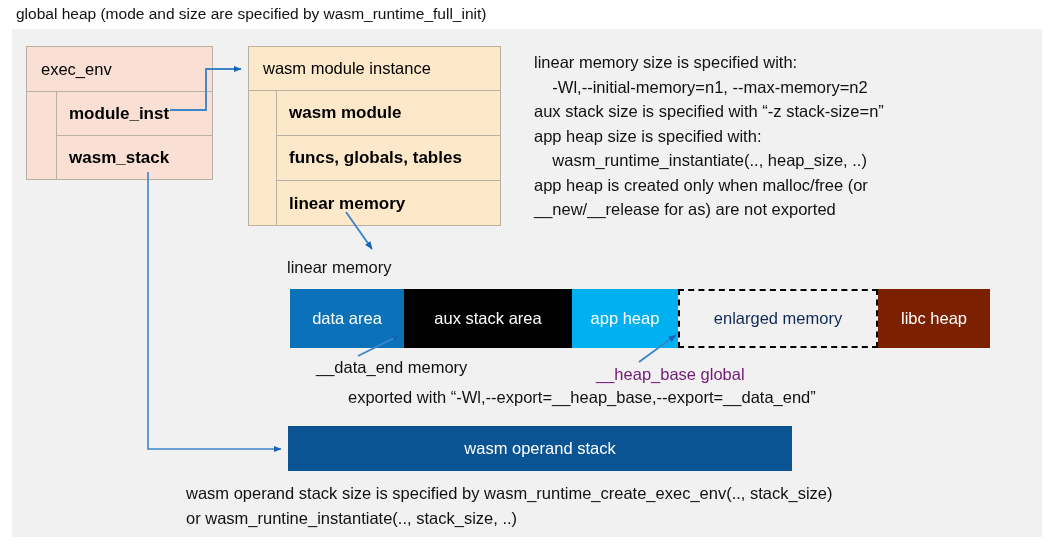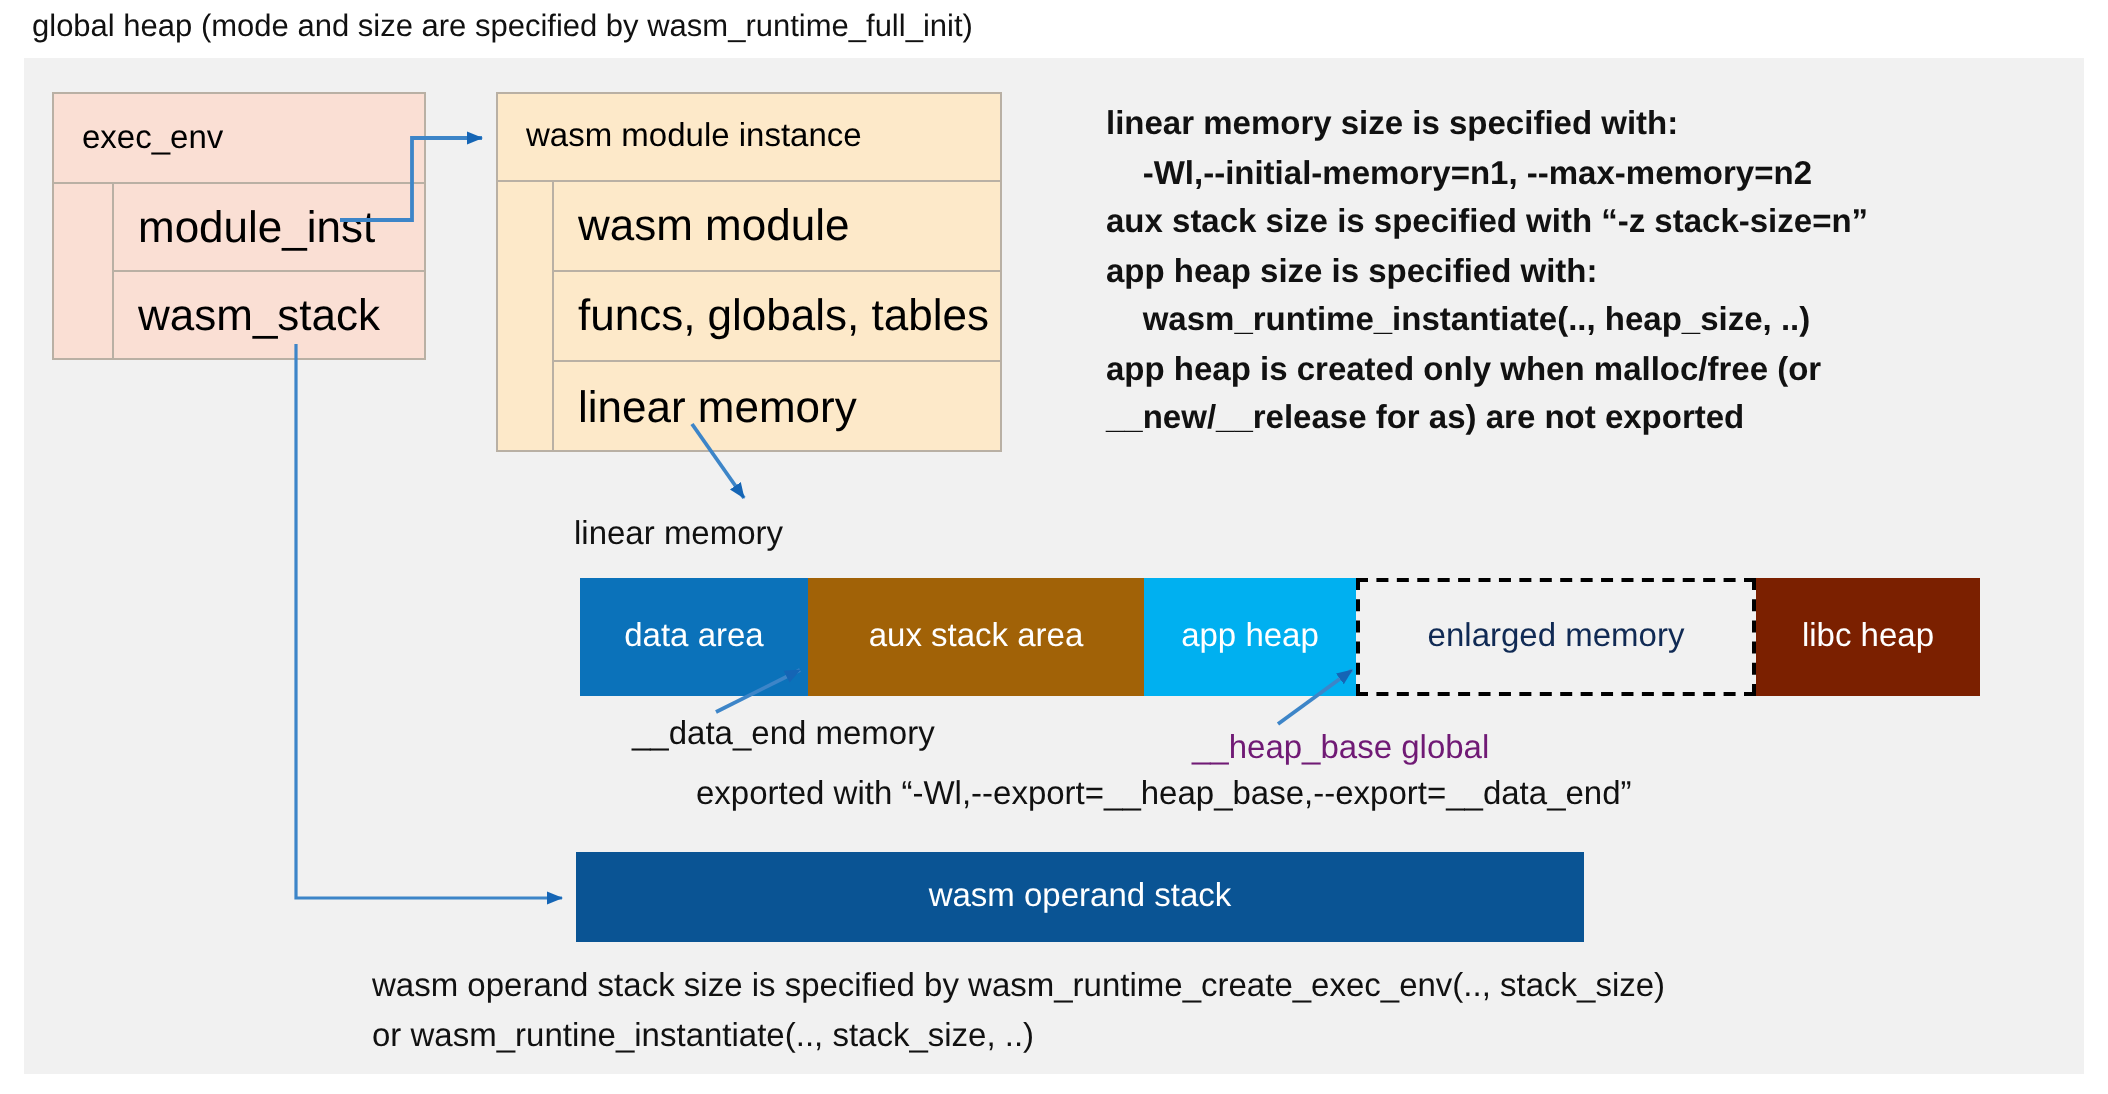--- a/index.html
+++ b/index.html
@@ -37,22 +37,23 @@
   .struct .gutter{
     box-sizing:border-box;
     border-right:1px solid #b9b0a4;
     flex:0 0 auto;
   }
   .struct .rowcol{flex:1 1 auto;display:flex;flex-direction:column;}
   .struct .row{
     box-sizing:border-box;
     display:flex;align-items:center;
     padding-left:12px;
-    font-size:22px;
+    font-size:17px;
     border-bottom:1px solid #b9b0a4;
+    font-weight:bold;
   }
   .struct .row:last-child{border-bottom:none;}
 
   
   #exec-env{left:26px;top:46px;width:187px;height:134px;background:#fadfd4;}
   #exec-env .hdr{height:45px;}
   #exec-env .rows{height:88px;}
   #exec-env .gutter{width:30px;}
   #exec-env .row{height:44px;}
 
@@ -63,21 +64,21 @@
   #module-instance .gutter{width:28px;}
   #module-instance .row{height:45px;}
 
   
   .note{
     position:absolute;
     font-size:16.5px;line-height:24.5px;
     white-space:pre;
     color:#111;
   }
-  #mem-note{left:553px;top:50px;font-weight:bold;}
+  #mem-note{left:534px;top:50px;}
 
   
   #linmem-label{position:absolute;left:287px;top:258px;font-size:16.5px;color:#111;}
   #linmem-bar{
     position:absolute;left:290px;top:289px;width:700px;height:59px;
     display:flex;
   }
   #linmem-bar .seg{
     box-sizing:border-box;
     display:flex;align-items:center;justify-content:center;
@@ -141,21 +142,21 @@
     -Wl,--initial-memory=n1, --max-memory=n2
 aux stack size is specified with “-z stack-size=n”
 app heap size is specified with:
     wasm_runtime_instantiate(.., heap_size, ..)
 app heap is created only when malloc/free (or
 __new/__release for as) are not exported</div>
 
   <div id="linmem-label">linear memory</div>
   <div id="linmem-bar">
     <div class="seg" style="width: 114px; flex: 0 0 114px; background: rgb(11, 114, 186);">data area</div>
-    <div class="seg" style="width: 168px; flex: 0 0 168px; background: #a16207;">aux stack area</div>
+    <div class="seg" style="width: 168px; flex: 0 0 168px; background: #000000;">aux stack area</div>
     <div class="seg" style="width: 106px; flex: 0 0 106px; background: rgb(0, 176, 240);">app heap</div>
     <div class="seg dashed" style="width: 200px; flex: 0 0 200px; background: rgb(241, 241, 241); color: rgb(16, 42, 84);">enlarged memory</div>
     <div class="seg" style="width: 112px; flex: 0 0 112px; background: rgb(123, 32, 0);">libc heap</div>
   </div>
 
   <div id="data-end-label">__data_end memory</div>
   <div id="heap-base-label">__heap_base global</div>
   <div id="export-note">exported with “-Wl,--export=__heap_base,--export=__data_end”</div>
 
   <div id="operand-stack" style="background: rgb(10, 84, 148);">wasm operand stack</div>

